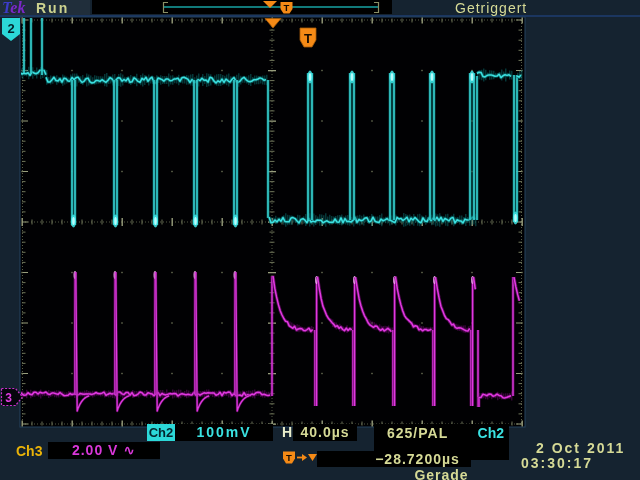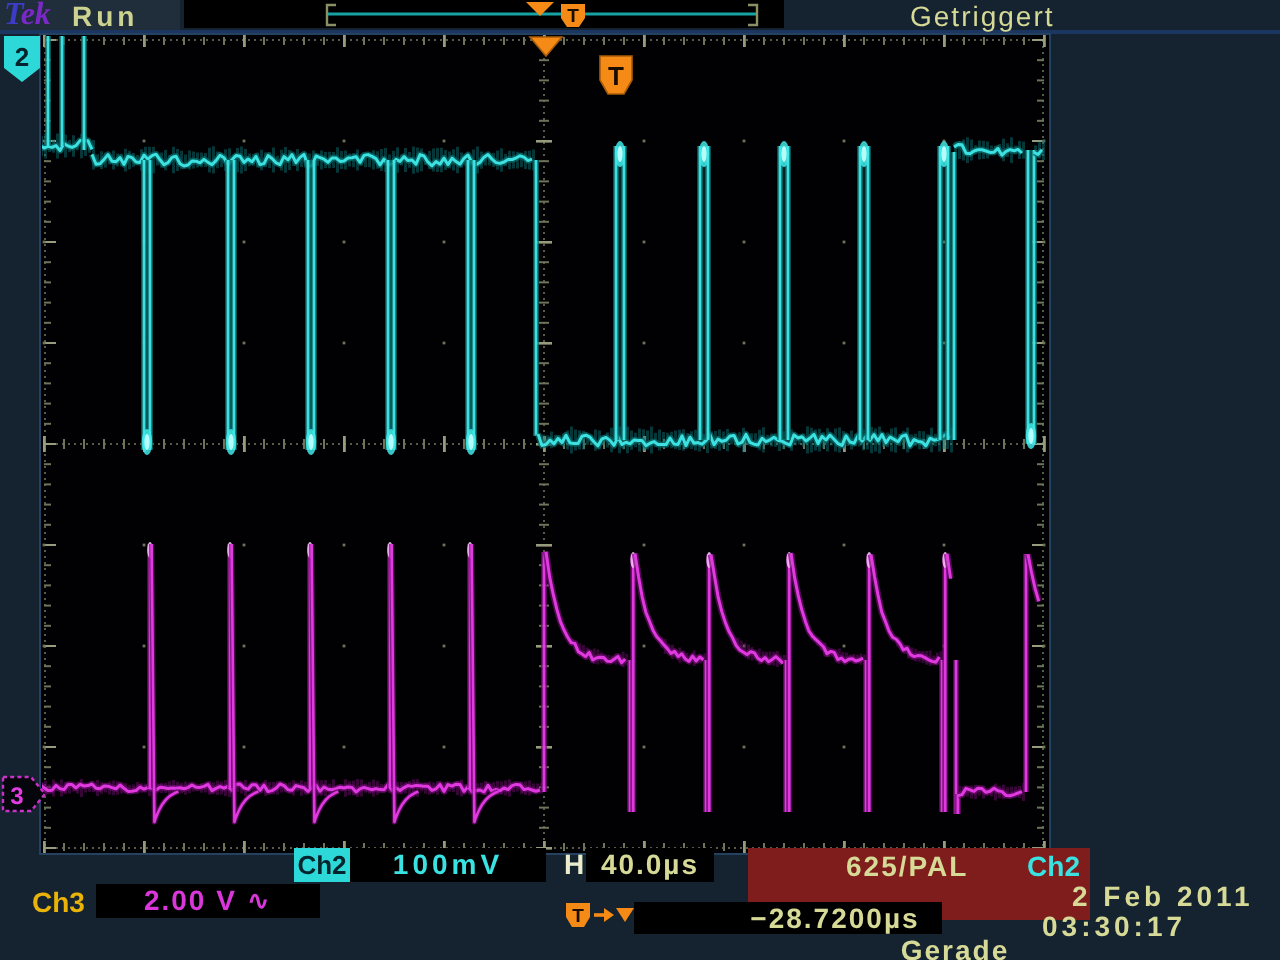--- a/index.html
+++ b/index.html
@@ -12,21 +12,21 @@
   .tek .t1{color:#3c3cc8;} .tek .t2{color:#7a28c8;}
   .run{left:36px;top:0;color:#ccd28f;font-size:14px;font-weight:bold;letter-spacing:2px;z-index:3;}
   .recordview{left:92px;top:0;width:300px;height:14px;background:#000;z-index:2;}
   .getriggert{left:455px;top:0;color:#d6da96;font-size:14px;font-weight:normal;letter-spacing:1px;z-index:3;}
   .separator{left:0;top:15px;width:640px;height:2px;background:#1b3660;z-index:2;}
   .row{height:17px;line-height:17px;font-size:14px;font-weight:bold;z-index:10;}
   .ch2badge{left:147px;top:424px;width:28px;background:#2cd8d8;color:#03242c;text-align:center;font-size:13px;}
   .ch2scale{left:175px;top:424px;width:98px;background:#000;color:#3ae2e2;text-align:center;letter-spacing:2px;}
   .hlabel{left:281px;top:424px;width:12px;color:#e9edcb;text-align:center;}
   .hscale{left:293px;top:424px;width:64px;background:#000;color:#d6da96;text-align:center;letter-spacing:1px;}
-  .trigbox{left:374px;top:424px;width:135px;height:36px;background:#7f1d1d;z-index:10;padding-left:36px;}
+  .trigbox{left:374px;top:424px;width:135px;height:36px;background:#000000;z-index:10;}
   .trigline1{display:flex;justify-content:space-between;padding:0 5px 0 13px;height:18px;line-height:18px;
              font-size:14px;font-weight:bold;}
   .trigstd{color:#d6da96;letter-spacing:1px;} .trigsrc{color:#3ae2e2;}
   .trigline2{text-align:center;color:#d6da96;font-size:14px;font-weight:bold;height:18px;line-height:17px;letter-spacing:1px;margin-top:25px;}
   .ch3label{left:16px;top:443px;color:#eab308;font-size:14px;font-weight:bold;z-index:10;}
   .ch3scale{left:48px;top:442px;width:112px;background:#000;color:#d937d9;text-align:center;letter-spacing:1px;}
   .delaybox{left:317px;top:451px;width:107px;height:16px;line-height:16px;background:#000;color:#d6da96;
             text-align:center;font-size:14px;font-weight:bold;letter-spacing:1px;z-index:10;padding-left:47px;}
   .datetxt{left:536px;top:440px;color:#d6da96;font-size:14px;font-weight:bold;letter-spacing:2px;z-index:10;}
   .timetxt{left:521px;top:455px;color:#d6da96;font-size:14px;font-weight:bold;letter-spacing:2px;z-index:10;}
@@ -619,14 +619,14 @@
 <div class="abs trigbox">
   <div class="trigline1">
     <span class="trigstd">625/PAL</span>
     <span class="trigsrc">Ch2</span>
   </div>
   <div class="trigline2">Gerade</div>
 </div>
 <div class="abs ch3label">Ch3</div>
 <div class="abs row ch3scale">2.00 V ∿</div>
 <div class="abs delaybox">−28.7200µs</div>
-<div class="abs datetxt">2 Feb 2011</div>
+<div class="abs datetxt">2 Oct 2011</div>
 <div class="abs timetxt">03:30:17</div>
 
 </body></html>

